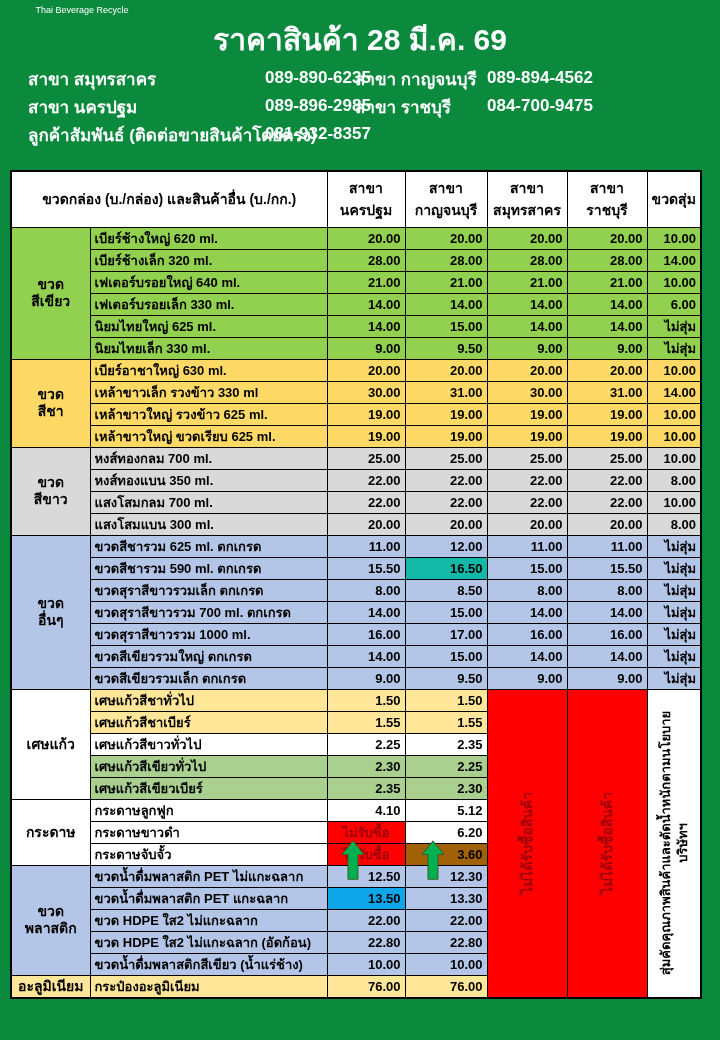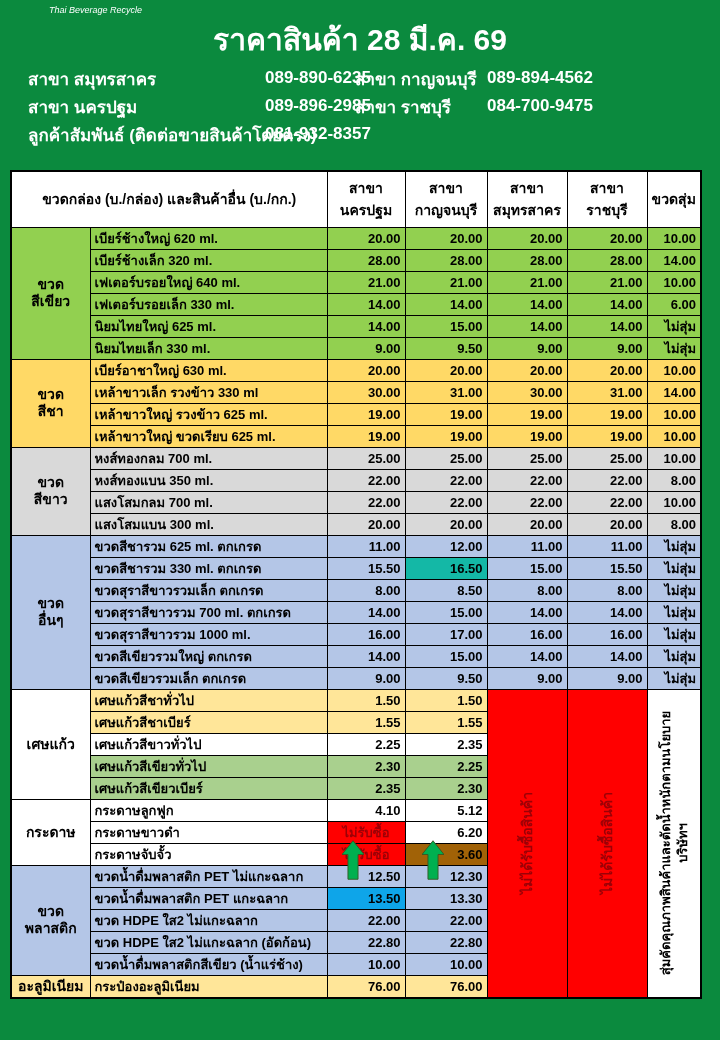--- a/index.html
+++ b/index.html
@@ -3,21 +3,21 @@
 <meta charset="utf-8">
 <style>
   * { margin:0; padding:0; box-sizing:border-box; }
   html,body { width:720px; }
   body { font-family:"Liberation Sans","DejaVu Sans",sans-serif; }
   .sheet { position:relative; width:720px; height:1040px; background:#0b8a3e; overflow:hidden; }
 
   
   .logo { position:absolute; left:22px; top:8px; width:130px; color:#fff; }
   .logo-text { font-size:46px; font-weight:bold; font-style:italic; letter-spacing:-3px; line-height:48px; }
-  .logo-sub { font-size:9px; font-style:italic; text-align:right; width:120px; margin-top:-3px; }
+  .logo-sub { font-size:9px; text-align:center; width:120px; margin-top:-3px; }
   .title { position:absolute; left:0; right:0; top:16px; text-align:center; color:#fff; font-size:30px; font-weight:bold; }
   .contacts { position:absolute; left:28px; top:64px; right:10px; }
   .contact-row { display:flex; height:28px; align-items:center; color:#fff; font-weight:bold; font-size:17px; white-space:nowrap; }
   .c1 { width:237px; } .c2 { width:90px; } .c3 { width:132px; } .c4 { }
 
   
   .table-wrap { position:absolute; left:10px; top:170px; width:690px; }
   table { border-collapse:collapse; table-layout:fixed; width:690px; background:#fff; }
   col.cg0{width:79px;} col.cg1{width:237px;} col.cg2{width:78px;} col.cg3{width:82px;}
   col.cg4{width:80px;} col.cg5{width:80px;} col.cg6{width:54px;}
@@ -216,21 +216,21 @@
             <td class="group-label" rowspan="7" style="background: rgb(180, 198, 231);">ขวด
 อื่นๆ</td>
             <td class="item-name" style="background: rgb(180, 198, 231);">ขวดสีชารวม 625 ml. ตกเกรด</td>
             <td class="price-cell" style="background: rgb(180, 198, 231);">11.00</td>
             <td class="price-cell" style="background: rgb(180, 198, 231);">12.00</td>
             <td class="price-cell" style="background: rgb(180, 198, 231);">11.00</td>
             <td class="price-cell" style="background: rgb(180, 198, 231);">11.00</td>
             <td class="price-cell" style="background: rgb(180, 198, 231);">ไม่สุ่ม</td>
           </tr>
           <tr>
-            <td class="item-name" style="background: rgb(180, 198, 231);">ขวดสีชารวม 330 ml. ตกเกรด</td>
+            <td class="item-name" style="background: rgb(180, 198, 231);">ขวดสีชารวม 590 ml. ตกเกรด</td>
             <td class="price-cell" style="background: rgb(180, 198, 231);">15.50</td>
             <td class="price-cell" style="background: #14b8a6;">16.50</td>
             <td class="price-cell" style="background: rgb(180, 198, 231);">15.00</td>
             <td class="price-cell" style="background: rgb(180, 198, 231);">15.50</td>
             <td class="price-cell" style="background: rgb(180, 198, 231);">ไม่สุ่ม</td>
           </tr>
           <tr>
             <td class="item-name" style="background: rgb(180, 198, 231);">ขวดสุราสีขาวรวมเล็ก ตกเกรด</td>
             <td class="price-cell" style="background: rgb(180, 198, 231);">8.00</td>
             <td class="price-cell" style="background: rgb(180, 198, 231);">8.50</td>

